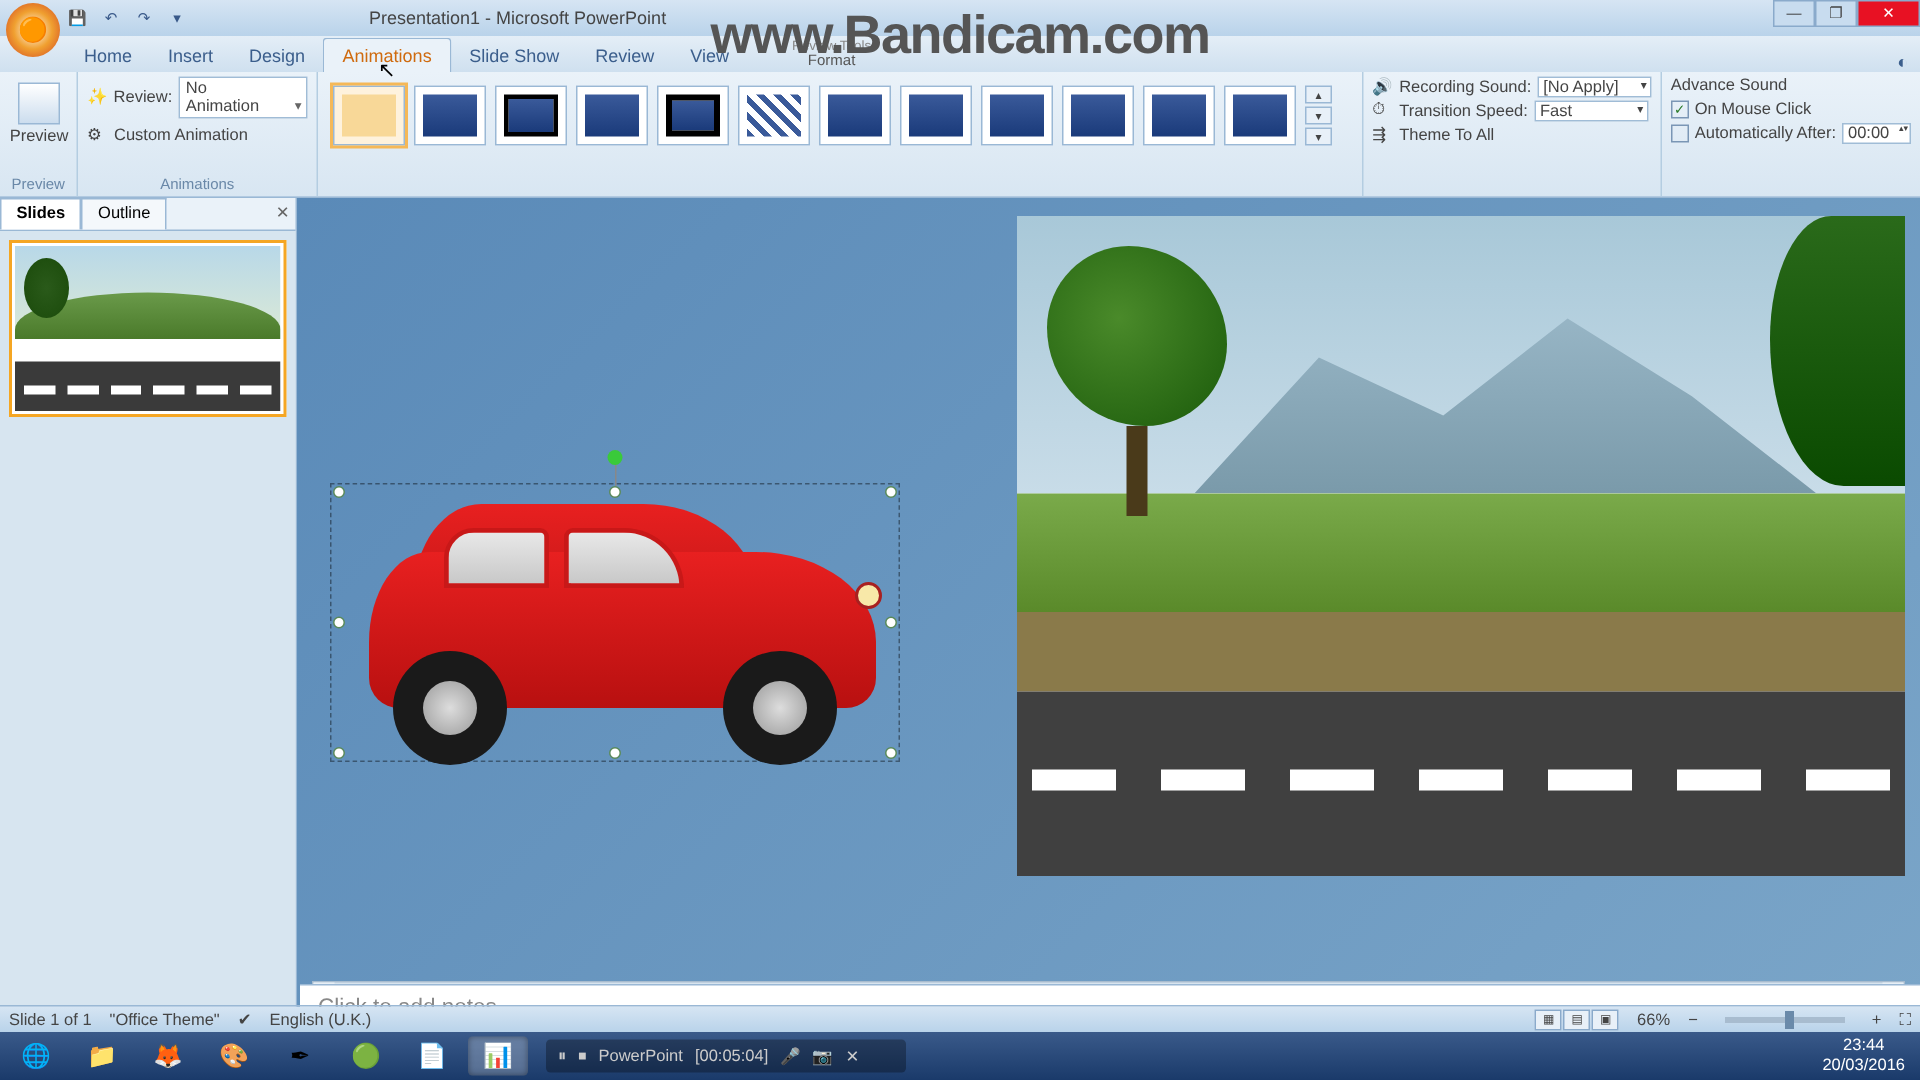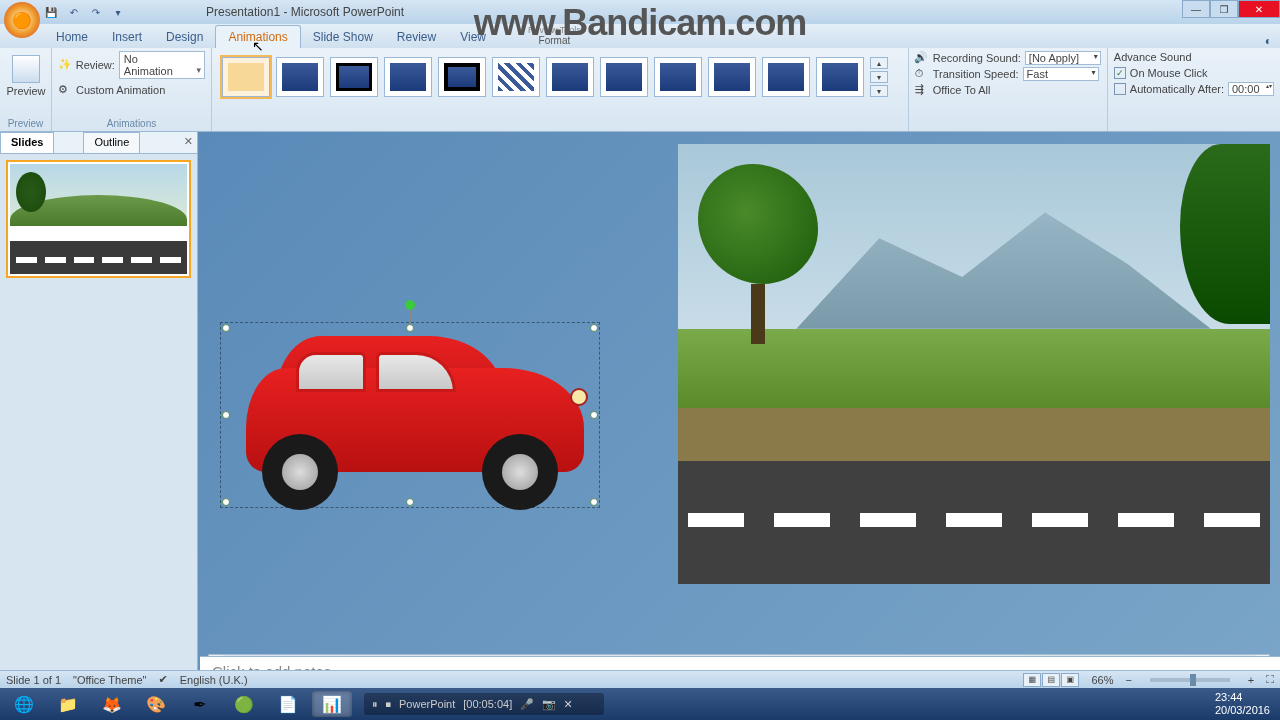--- a/index.html
+++ b/index.html
@@ -2,21 +2,21 @@
 <html><head>
 <meta charset="utf-8">
 <style>
 * { margin: 0; padding: 0; box-sizing: border-box; font-family: 'Segoe UI', Tahoma, sans-serif; }
 body { width: 1280px; height: 720px; overflow: hidden; background: #bcd4e6; position: relative; }
 
 .titlebar { height: 24px; background: linear-gradient(#d6e5f3, #b9d3ea); display: flex; align-items: center; font-size: 12px; color: #444; position: relative; }
 .office-btn { width: 36px; height: 36px; background: radial-gradient(circle, #fff, #f0a030, #d04020); border-radius: 50%; position: absolute; left: 4px; top: 2px; z-index: 10; display:flex; align-items:center; justify-content:center; font-size:16px; }
 .qat { margin-left: 44px; display: flex; gap: 6px; align-items: center; }
 .qat-btn { width: 16px; height: 16px; font-size: 10px; display:flex; align-items:center; justify-content:center; color:#3a5a8a; }
-.title-text { margin-left: 80px; }
+.title-text { margin-left: 120px; }
 .watermark { position: absolute; left: 50%; transform: translateX(-50%); top: 2px; font-size: 36px; font-weight: bold; color: #555; z-index: 50; pointer-events: none; font-family: Arial; letter-spacing:-1px; }
 .win-controls { position: absolute; right: 0; top: 0; display: flex; }
 .win-btn { width: 28px; height: 18px; font-size: 10px; display:flex; align-items:center; justify-content:center; background:#c8dcef; border:1px solid #8aaacb; }
 .win-close { background: #e81123; color: #fff; width:42px; }
 
 .ribbon-tabs { height: 24px; background: linear-gradient(#e4eef7,#cfe0ef); display: flex; align-items: flex-end; padding-left: 44px; font-size: 12px; text-align: center; }
 .tab { padding: 4px 12px; color: #3b5e8c; cursor: pointer; }
 .tab.active { background: #eaf2f9; border: 1px solid #9ab8d5; border-bottom: none; border-radius: 3px 3px 0 0; color: #cf6b0f; }
 .ctx-tab { margin-left: 20px; padding: 2px 10px; color:#555; display:flex; flex-direction:column; align-items:center; font-size:10px; }
 .help-btn { margin-left: auto; margin-right: 8px; color:#3b5e8c; font-size:12px; }
@@ -45,21 +45,21 @@
 .ts-dd::after { content:'▾'; position:absolute; right:2px; font-size:8px; }
 .adv-col { padding:3px 6px; font-size:11px; border-left:1px solid #b4cde1; }
 .adv-row { display:flex; align-items:center; gap:4px; margin-bottom:3px; white-space:nowrap; }
 .chk { width:12px; height:12px; border:1px solid #7a96b5; display:inline-flex; align-items:center; justify-content:center; font-size:9px; }
 .chk.on::after { content:'✓'; color:#2a7a2a; }
 .spin { border:1px solid #a0bcd6; background:#fff; padding:0 14px 0 3px; width:46px; position:relative; }
 .spin::after { content:'▴▾'; position:absolute; right:1px; font-size:6px; line-height:6px; }
 
 .workspace { position:absolute; top:132px; bottom:48px; left:0; right:0; display:flex; }
 .slide-panel { width:198px; background:#eaf2f9; border-right:1px solid #9ab8d5; display:flex; flex-direction:column; }
-.sp-tabs { height:22px; display:flex; border-bottom:1px solid #9ab8d5; font-size:11px; position:relative;gap:29px; }
+.sp-tabs { height:22px; display:flex; border-bottom:1px solid #9ab8d5; font-size:11px; position:relative; }
 .sp-tab { padding:3px 10px; border:1px solid #9ab8d5; border-bottom:none; background:#f4f8fb; }
 .sp-tab.active { background:#fff; font-weight:bold; }
 .sp-close { position:absolute; right:4px; top:3px; font-size:11px; color:#666; cursor:pointer; }
 .thumb-area { flex:1; padding:6px; background:#d7e5f0; }
 .slide-thumb { border:2px solid #f5a623; padding:2px; background:#fff; position:relative; }
 .thumb-content { height:110px; position:relative; overflow:hidden; }
 .tc-sky { height:50%; background:linear-gradient(#b8d8e8, #d8e8d8); }
 .tc-hills { position:absolute; top:28%; left:0; right:0; height:28%; background:linear-gradient(#6a9a4a,#4a7a2a); border-radius:50% 50% 0 0 / 80% 80% 0 0; }
 .tc-tree { position:absolute; width:30px; height:40px; background:radial-gradient(#2a5a1a,#1a4a0a); border-radius:50%; top:8px; left:6px; }
 .tc-road { position:absolute; bottom:0; left:0; right:0; height:30%; background:#3a3a3a; }
@@ -113,21 +113,21 @@
 .statusbar .spacer{ flex:1; }
 .view-btns { display:flex; gap:1px; }
 .view-btn { width:18px; height:14px; border:1px solid #8aaacb; background:#e8f0f8; font-size:8px; display:flex;align-items:center;justify-content:center; }
 .zoom-slider { width:80px; height:4px; background:#a8bccf; position:relative; margin:0 6px; }
 .zoom-slider .zt{ position:absolute; left:50%; top:-4px; width:6px; height:12px; background:#6a8aaa; }
 
 .taskbar { position:absolute; bottom:0; left:0; right:0; height:32px; background:linear-gradient(#3a5a8a,#1a3a6a); display:flex; align-items:center; padding:0 4px; gap:4px; z-index:100; }
 .tb-btn { width:40px; height:26px; border-radius:3px; display:flex; align-items:center; justify-content:center; font-size:16px; }
 .tb-btn.active { background:rgba(255,255,255,0.25); box-shadow:inset 0 0 4px rgba(0,0,0,0.4); }
 .tb-rec { flex:0 0 240px; height:22px; background:rgba(0,0,0,0.3); border-radius:3px; display:flex; align-items:center; gap:8px; padding:0 8px; font-size:11px; color:#ccc; margin-left:8px; }
-.tb-clock { margin-left:auto; color:#fff; font-size:11px; text-align:left; padding-right:6px; line-height:13px; }
+.tb-clock { margin-left:auto; color:#fff; font-size:11px; text-align:center; padding-right:6px; line-height:13px; }
 
 .mini-icon { width:14px; height:14px; display:inline-block; }
 .cursor { position:absolute; left:252px; top:38px; font-size:14px; color:#000; z-index:60; pointer-events:none; }
 </style>
 </head>
 <body>
 
 <div class="titlebar">
   <div class="office-btn">🟠</div>
   <div class="qat">
@@ -233,21 +233,21 @@
       <span>Recording Sound:</span>
       <div class="ts-dd">[No Apply]</div>
     </div>
     <div class="ts-row">
       <span class="mini-icon">⏱</span>
       <span>Transition Speed:</span>
       <div class="ts-dd">Fast</div>
     </div>
     <div class="ts-row">
       <span class="mini-icon">⇶</span>
-      <span>Office To All</span>
+      <span>Theme To All</span>
     </div>
   </div>
   <div class="adv-col">
     <div style="font-size:11px;margin-bottom:4px">Advance Sound</div>
     <div class="adv-row">
       <span class="chk on"></span>
       <span>On Mouse Click</span>
     </div>
     <div class="adv-row">
       <span class="chk"></span>

